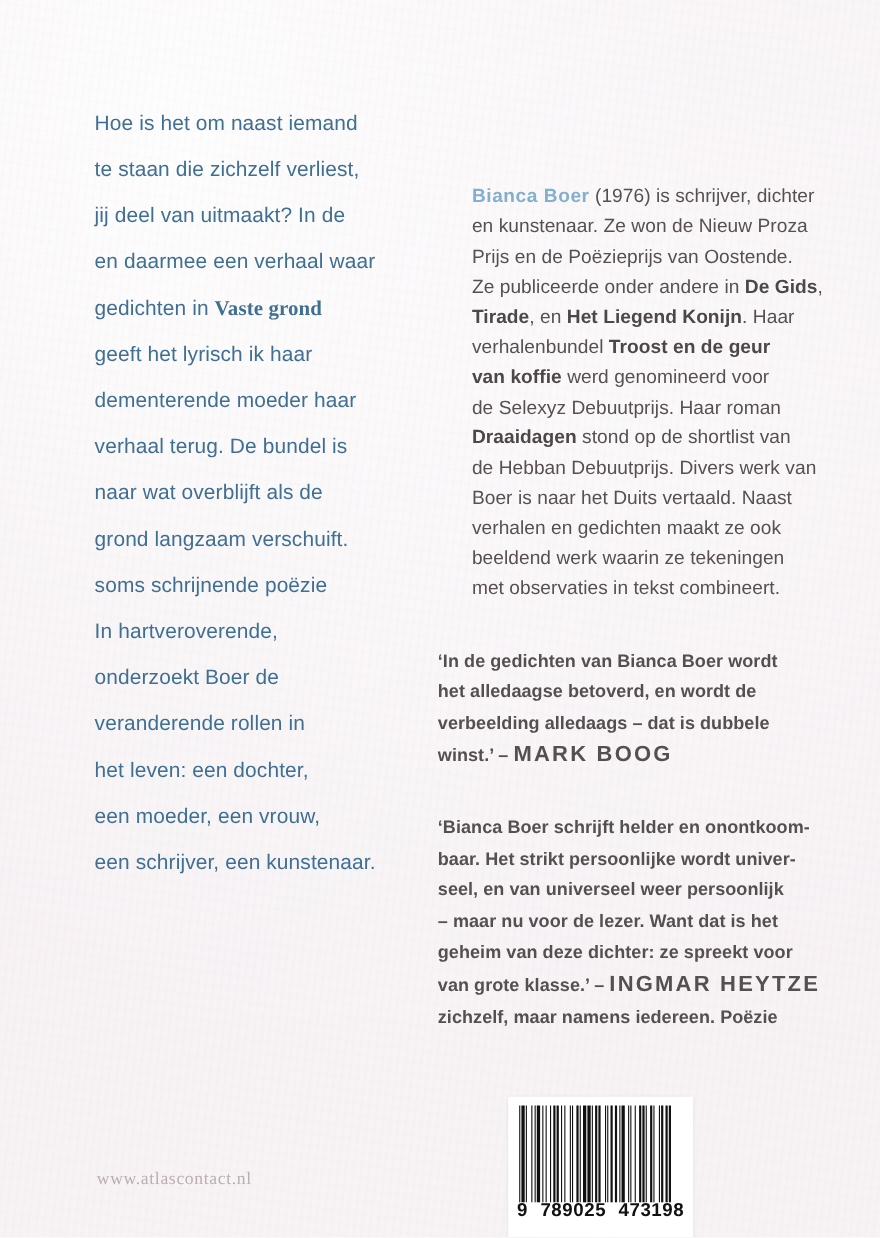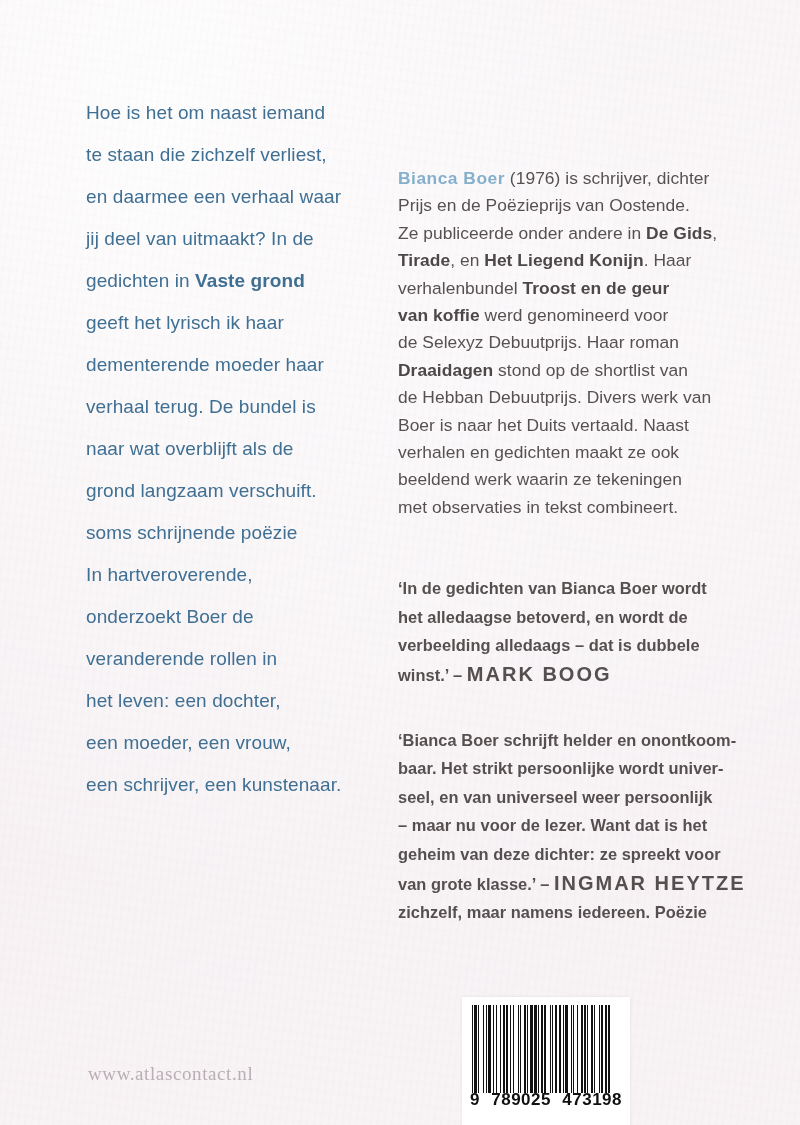--- a/index.html
+++ b/index.html
@@ -39,67 +39,67 @@
     left: 86px;
     top: 92px;
     width: 300px;
     color: #3f6f93;
     font-size: 19px;
     line-height: 42px;
     letter-spacing: 0.1px;
     font-weight: 400;
   }
   #blurb .ln { display: block; white-space: nowrap; }
-  #blurb b { font-weight: 700; }
+  #blurb b { font-weight: 700; font-family: Liberation Serif, serif; }
 
   
   #rightcol {
     position: absolute;
     left: 398px;
     top: 165px;
     width: 320px;
   }
   .bio {
     color: #575053;
     font-size: 17.4px;
     line-height: 27.4px;
     letter-spacing: 0.05px;
   }
-  .bio .ln { display: block; white-space: nowrap; }
+  .bio .ln { display: block; white-space: nowrap; margin-left: 31px; }
   .bio b { font-weight: 700; color: #4d4749; }
   .bio .name {
     font-weight: 700;
     color: #84b0cd;
     letter-spacing: 0.5px;
   }
 
   .quote {
     color: #55504f;
     font-size: 16.4px;
     line-height: 28.6px;
     font-weight: 700;
     letter-spacing: 0.05px;
   }
   .quote .ln { display: block; white-space: nowrap; }
   .quote .attrib {
     font-weight: 700;
     letter-spacing: 2.0px;
     font-size: 20px;
   }
-  #quote1 { margin-top: 53px; }
+  #quote1 { margin-top: 38px; }
   #quote2 { margin-top: 36px; }
 
   
   #publisher-url {
     position: absolute;
     left: 88px;
     top: 1063px;
     color: #b9aeb4;
     font-family: "Liberation Serif", "DejaVu Serif", serif;
-    font-size: 19px;
+    font-size: 16px;
     letter-spacing: 0.6px;
   }
 
   
   #barcode-block {
     position: absolute;
     left: 462px;
     top: 997px;
     width: 168px;
     height: 128px;
@@ -141,41 +141,42 @@
 </head>
 <body>
 
 <div id="cover">
 
   <div id="grain"></div>
 
   <div id="blurb">
     <span class="ln">Hoe is het om naast iemand</span>
     <span class="ln">te staan die zichzelf verliest,</span>
+    <span class="ln">jij deel van uitmaakt? In de</span>
     <span class="ln">en daarmee een verhaal waar</span>
-    <span class="ln">jij deel van uitmaakt? In de</span>
     <span class="ln"><span>gedichten in </span><b>Vaste grond</b></span>
     <span class="ln">geeft het lyrisch ik haar</span>
     <span class="ln">dementerende moeder haar</span>
     <span class="ln">verhaal terug. De bundel is</span>
     <span class="ln">naar wat overblijft als de</span>
     <span class="ln">grond langzaam verschuift.</span>
     <span class="ln">soms schrijnende poëzie</span>
     <span class="ln">In hartveroverende,</span>
     <span class="ln">onderzoekt Boer de</span>
     <span class="ln">veranderende rollen in</span>
     <span class="ln">het leven: een dochter,</span>
     <span class="ln">een moeder, een vrouw,</span>
     <span class="ln">een schrijver, een kunstenaar.</span>
   </div>
 
   <div id="rightcol">
 
     <div class="bio" id="author-bio">
         <span class="ln"><span class="name">Bianca Boer</span><span> (1976) is schrijver, dichter</span></span>
+        <span class="ln"><span>en kunstenaar. Ze won de Nieuw Proza</span></span>
         <span class="ln"><span>Prijs en de Poëzieprijs van Oostende.</span></span>
         <span class="ln"><span>Ze publiceerde onder andere in </span><b>De Gids</b><span>,</span></span>
         <span class="ln"><b>Tirade</b><span>, en </span><b>Het Liegend Konijn</b><span>. Haar</span></span>
         <span class="ln"><span>verhalenbundel </span><b>Troost en de geur</b></span>
         <span class="ln"><b>van koffie</b><span> werd genomineerd voor</span></span>
         <span class="ln"><span>de Selexyz Debuutprijs. Haar roman</span></span>
         <span class="ln"><b>Draaidagen</b><span> stond op de shortlist van</span></span>
         <span class="ln"><span>de Hebban Debuutprijs. Divers werk van</span></span>
         <span class="ln"><span>Boer is naar het Duits vertaald. Naast</span></span>
         <span class="ln"><span>verhalen en gedichten maakt ze ook</span></span>

